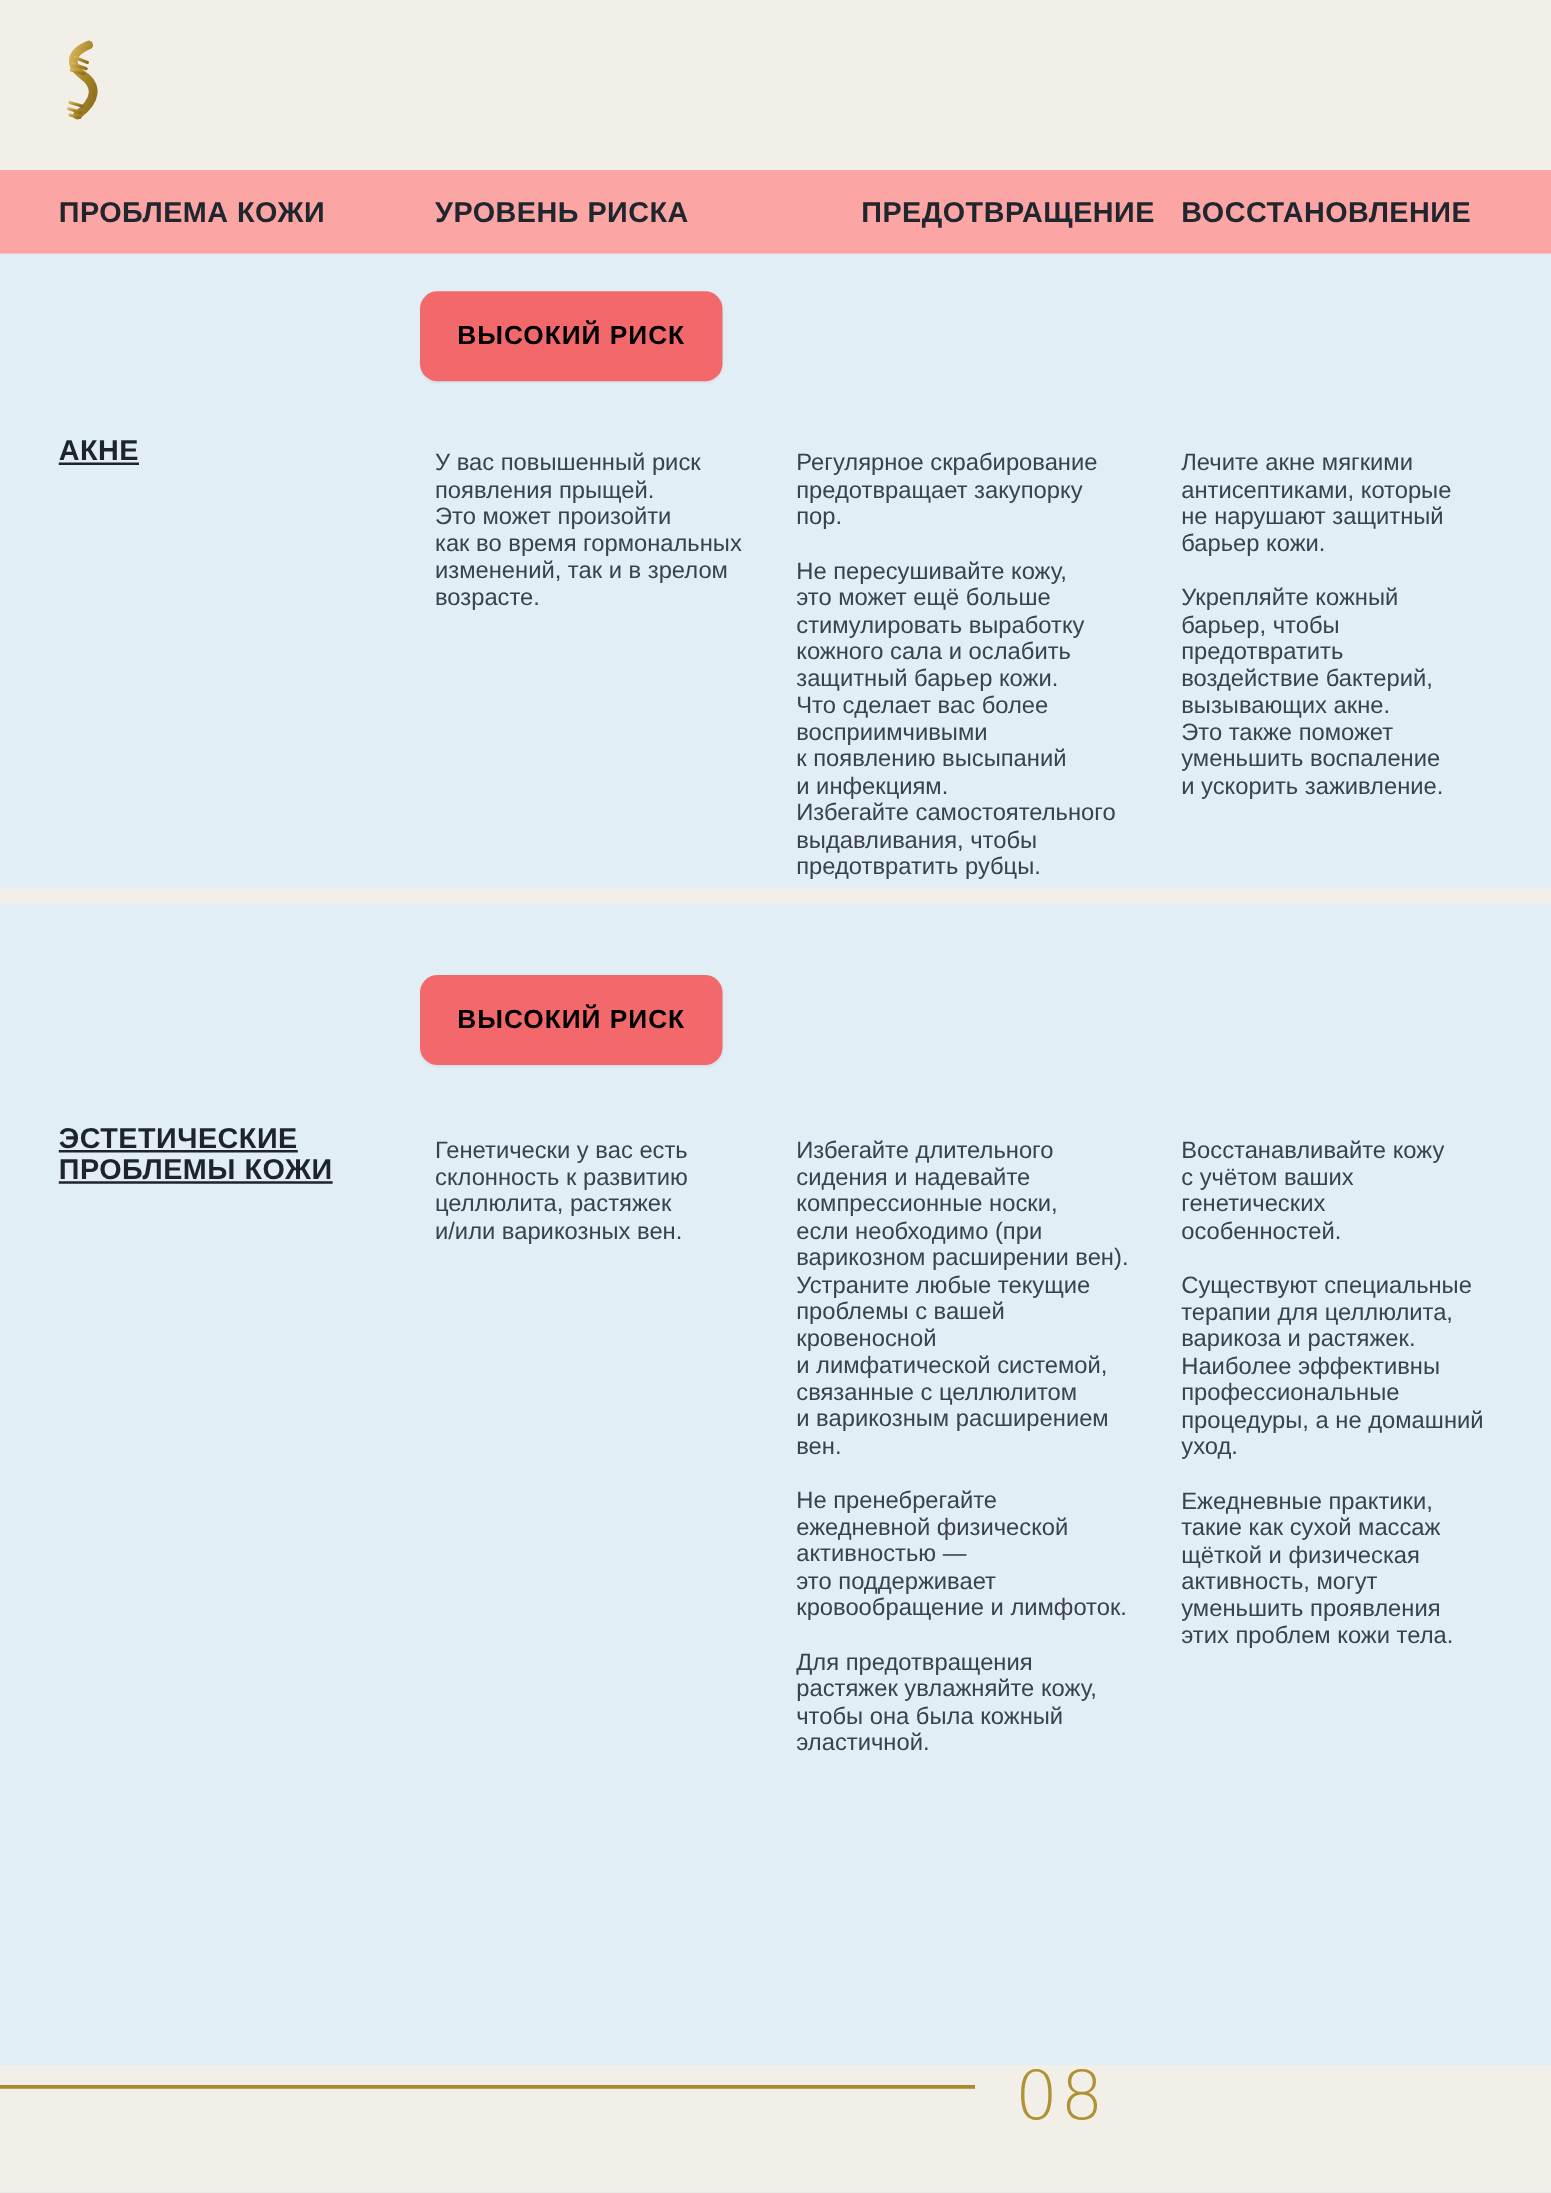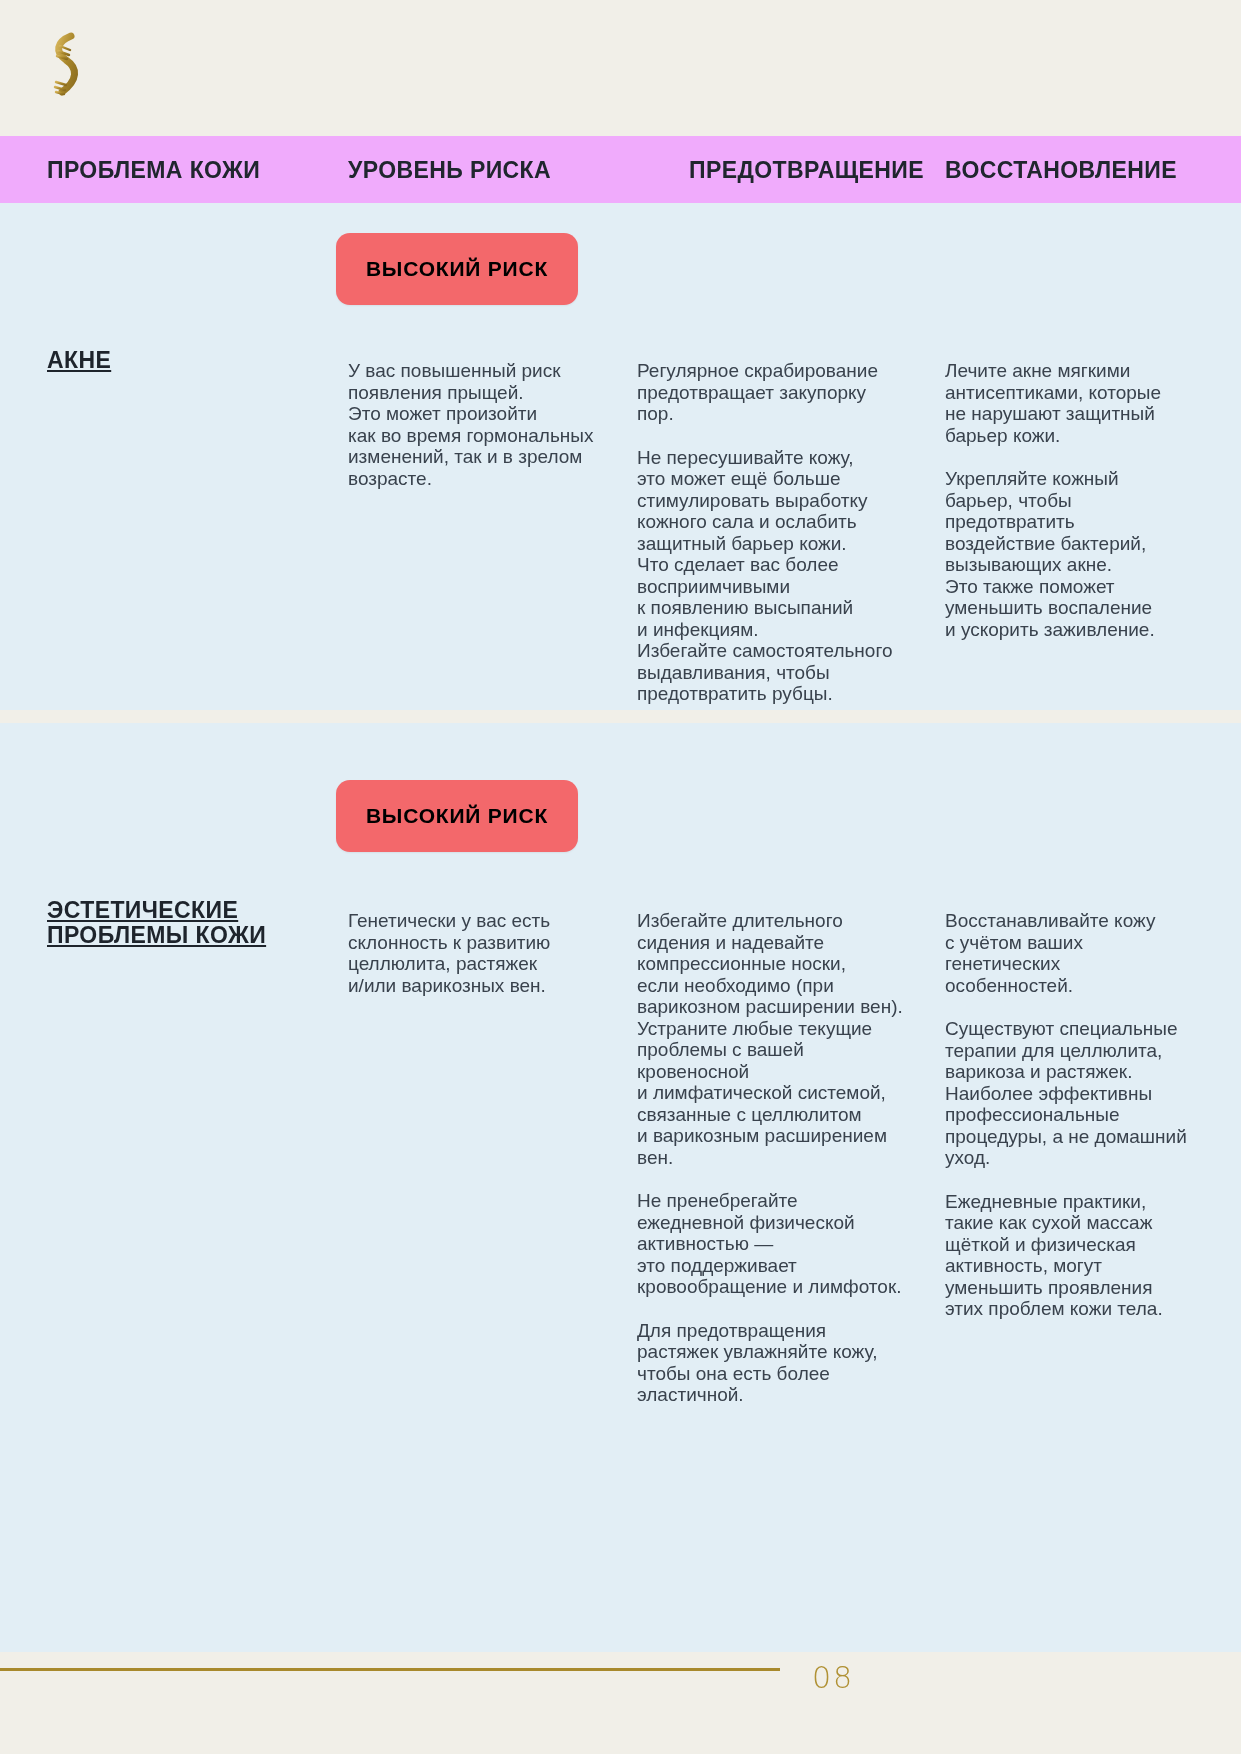--- a/index.html
+++ b/index.html
@@ -4,21 +4,21 @@
 <style>
   html,body { margin:0; padding:0; background:#e8e6df; }
   .page {
     position:relative; width:1241px; height:1754px;
     background:#f1efe8; overflow:hidden;
     font-family:"Liberation Sans", sans-serif;
   }
   .logo { position:absolute; left:44px; top:30px; width:42px; height:72px; }
   .header-band {
     position:absolute; left:0; top:136px; width:1241px; height:67px;
-    background:#f0abfc;
+    background:#fca5a5;
   }
   .header-band .h {
     position:absolute; top:50%; transform:translateY(-50%);
     font-size:23px; font-weight:700; color:#20262e; letter-spacing:0.4px;
     white-space:nowrap;
   }
   .c1 { left:47px; } .c2 { left:348px; } .c3 { left:646px;margin-left:43px; } .c4 { left:945px;text-align:center; }
 
   .section { position:absolute; left:0; width:1241px; background:#e2eef5; }
   .s1 { top:203px; height:507px; }
@@ -49,22 +49,22 @@
   .risk    { left:348px; width:282px; }
   .prevent { left:637px; width:300px; }
   .recover { left:945px; width:282px; }
 
   .footer-line {
     position:absolute; left:0; top:1668px; width:780px; height:3px;
     background:#a8892c;
   }
   .page-number {
     position:absolute; left:812px; top:1645px;
-    font-size:30px; color:#b09134; letter-spacing:2px;
-    font-family:"DejaVu Sans", sans-serif; font-weight:200;margin-top:15px;
+    font-size:54px; color:#b09134; letter-spacing:2px;
+    font-family:"DejaVu Sans", sans-serif; font-weight:200;
   }
 </style>
 </head>
 <body>
 
 <div class="page">
 
   <div class="logo">
     <svg width="42" height="72" viewBox="0 0 42 72">
       <defs>
@@ -160,21 +160,21 @@
 связанные с целлюлитом
 и варикозным расширением
 вен.</p>
       <p>Не пренебрегайте
 ежедневной физической
 активностью —
 это поддерживает
 кровообращение и лимфоток.</p>
       <p>Для предотвращения
 растяжек увлажняйте кожу,
-чтобы она есть более
+чтобы она была кожный
 эластичной.</p>
     </div>
     <div class="cell recover">
       <p>Восстанавливайте кожу
 с учётом ваших
 генетических
 особенностей.</p>
       <p>Существуют специальные
 терапии для целлюлита,
 варикоза и растяжек.

